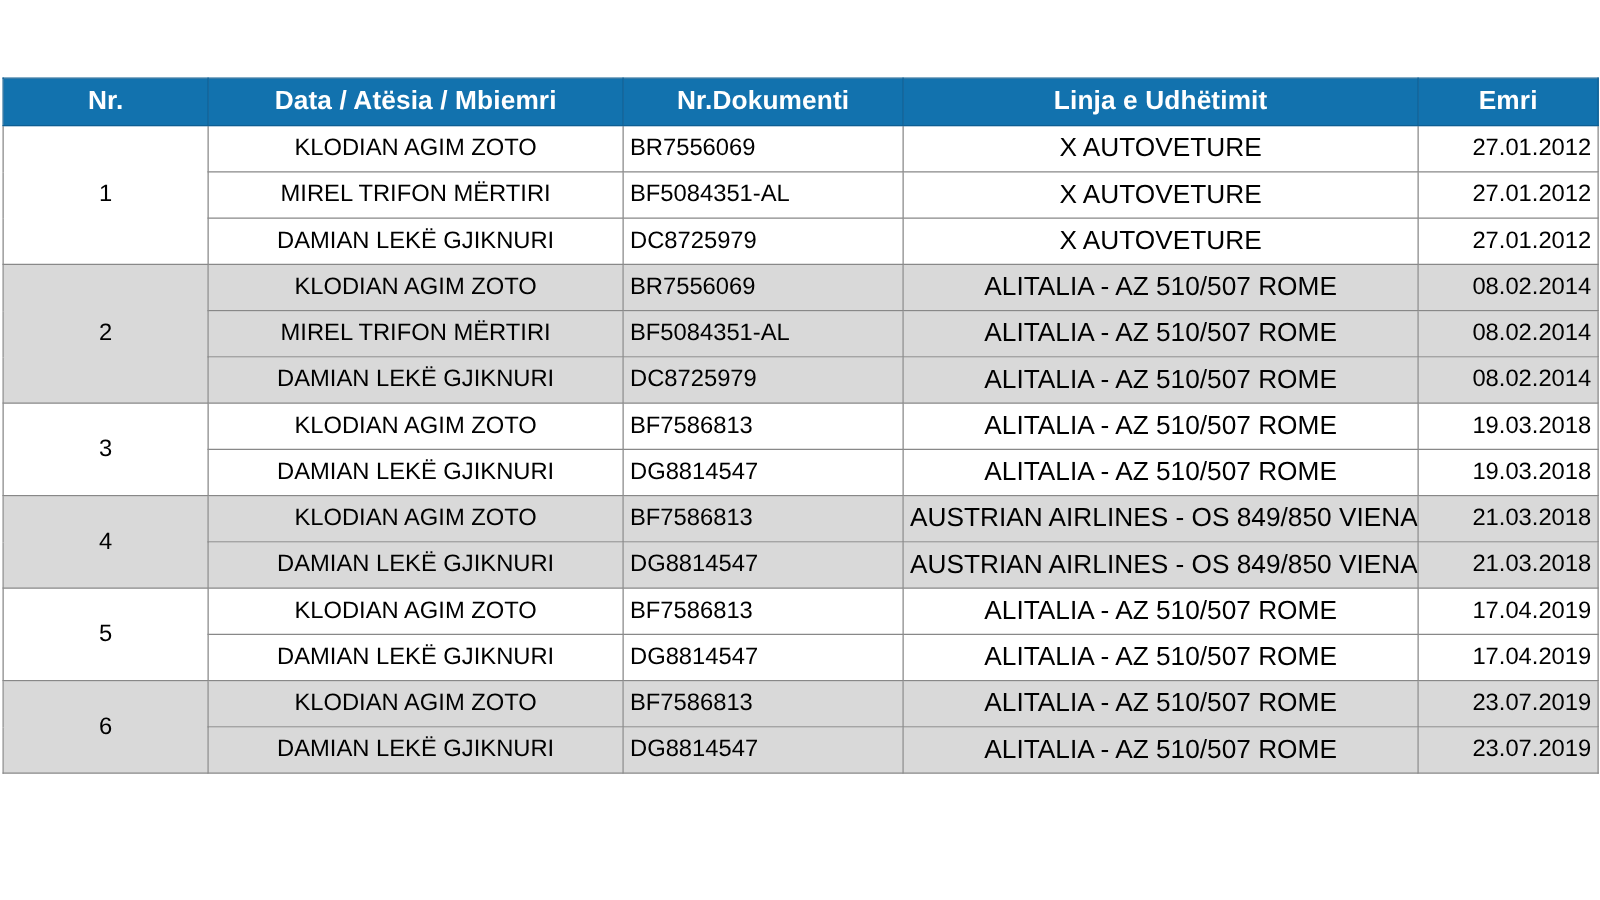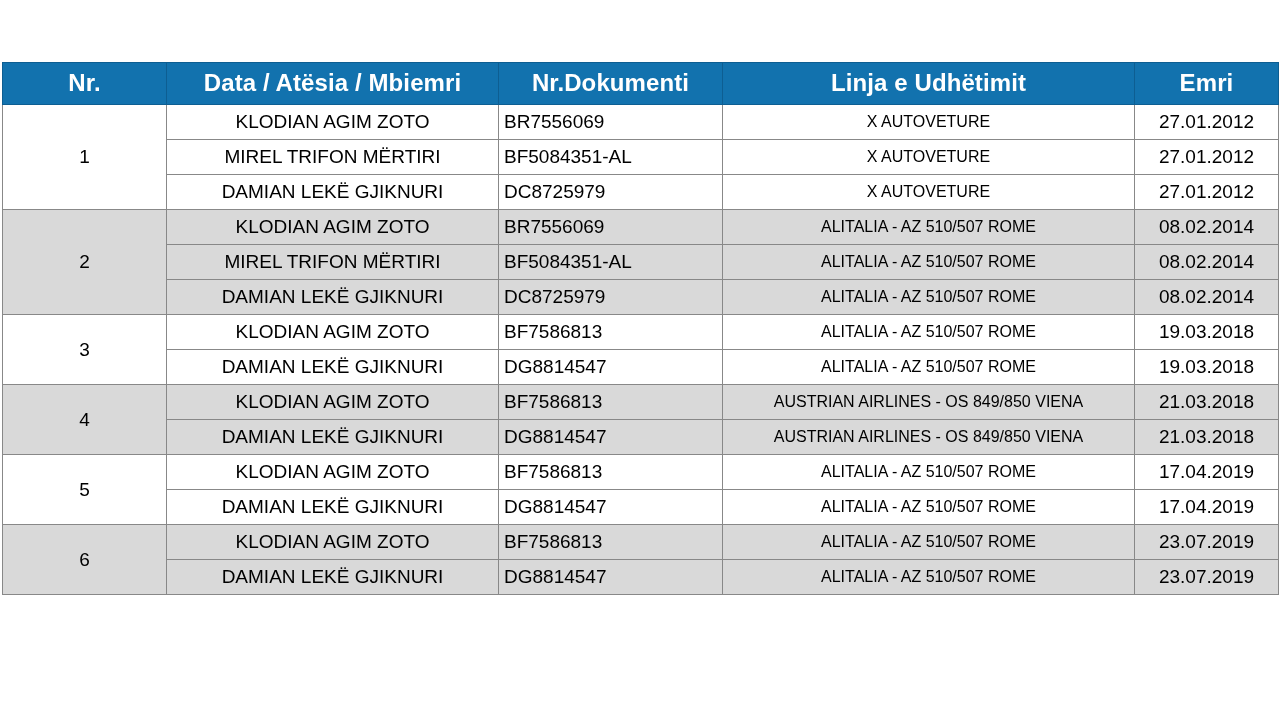--- a/index.html
+++ b/index.html
@@ -33,21 +33,21 @@
   }
   table.travel-table col.c-nr     { width: 164px; }
   table.travel-table col.c-name   { width: 332px; }
   table.travel-table col.c-doc    { width: 224px; }
   table.travel-table col.c-line   { width: 412px; }
   table.travel-table col.c-date   { width: 144px; }
 
   thead th {
     background: #1272AE;
     color: #ffffff;
-    font-size: 24px;
+    font-size: 21px;
     font-weight: bold;
     text-align: center;
     padding: 6px 4px 7px 4px;
     border: 1px solid #0d5e92;
     letter-spacing: 0.1px;
     white-space: nowrap;
   }
   tbody td {
     border: 1px solid #888888;
     font-size: 19px;
@@ -59,22 +59,22 @@
   }
   tbody tr.shaded td {
     background: #d9d9d9;
   }
   td.nr-cell {
     font-size: 19px;
     vertical-align: middle;
   }
   td.name-cell { text-align: center; }
   td.doc-cell  { text-align: left; }
-  td.line-cell { text-align: center; font-size: 16px; }
-  td.date-cell { text-align: center; }
+  td.line-cell { text-align: center; font-size: 21px; }
+  td.date-cell { text-align: right; }
 </style>
 </head>
 <body>
 
 <div class="page">
   <div class="table-wrap">
     <table class="travel-table">
       <colgroup>
         <col class="c-nr">
         <col class="c-name">

